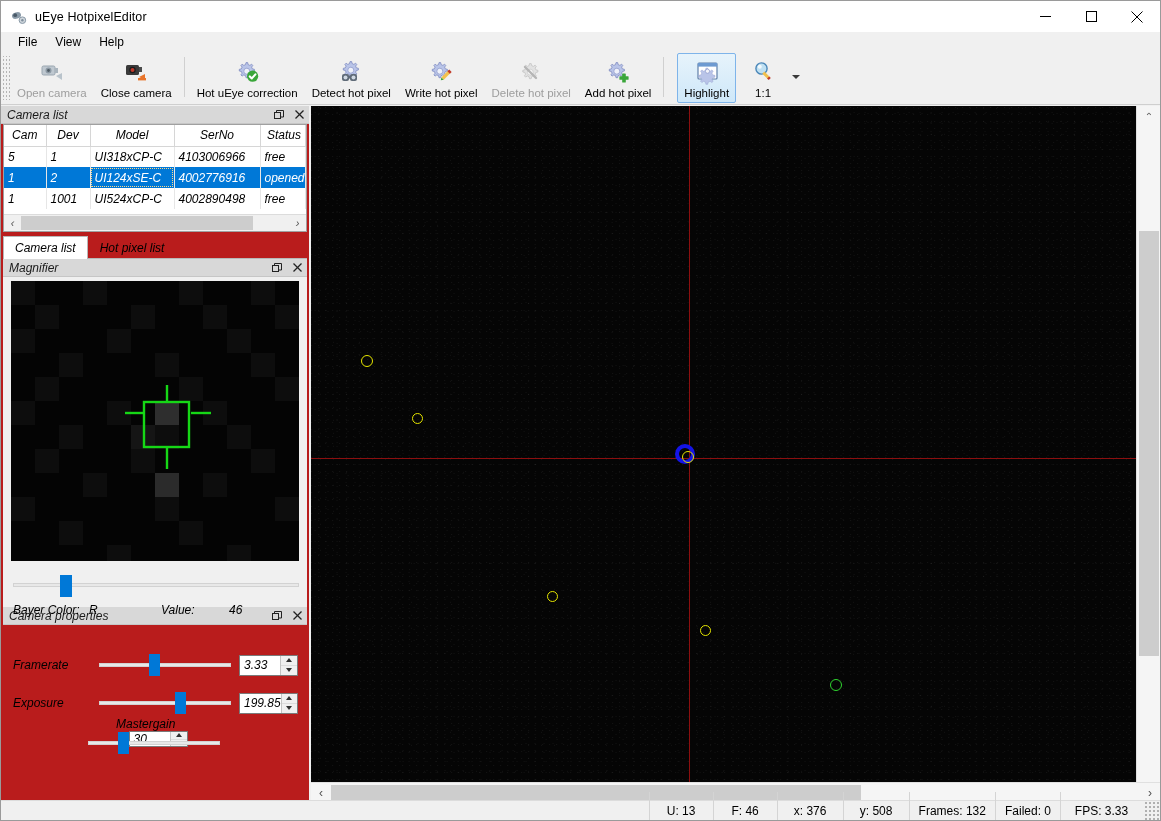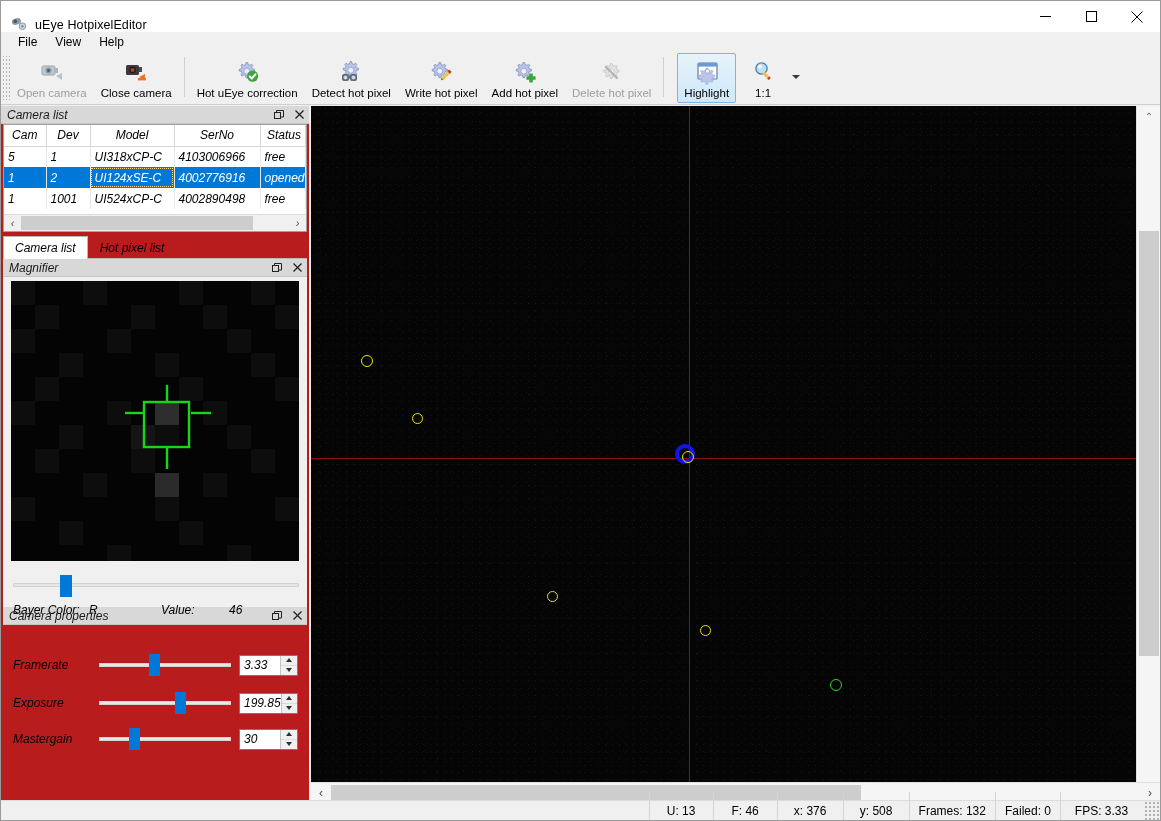--- a/index.html
+++ b/index.html
@@ -19,21 +19,21 @@
     background: #f0f0f0;
     border: 1px solid #9a9a9a;
     overflow: hidden;
   }
 
   
   .titlebar {
     position: absolute; left: 0; top: 0;
     width: 1159px; height: 31px;
     background: #ffffff;
-    display: flex; align-items: flex-end;
+    display: flex; align-items: center;
   }
   .title-icon {
     width: 18px; height: 18px; margin-left: 9px; margin-right: 7px;
     position: relative; flex: none;
   }
   .title-text {
     font-size: 12.5px; color: #000; letter-spacing: 0.1px;
   }
   .win-buttons { margin-left: auto; display: flex; height: 31px; }
   .win-btn {
@@ -479,49 +479,49 @@
           <g transform="rotate(-45 19 16)">
             <rect x="14" y="14.4" width="10" height="3.4" fill="#f2c14e"></rect>
             <rect x="22.6" y="14.4" width="2.6" height="3.4" fill="#c0392b"></rect>
             <path d="M14 14.4 L11.6 16.1 L14 17.8 Z" fill="#3aa63a"></path>
           </g>
         </svg>
       </div>
       <div class="tb-label">Write hot pixel</div>
     </div>
 
+    <div class="tb-btn disabled">
+      <div class="tb-ico">
+        <svg width="28" height="26" viewBox="0 0 28 26">
+          <g fill="#e2e2e2" stroke="#c3c3c3" stroke-width="0.8">
+            <path d="M12.5 4.6 l1.7 0 .4 2 1.8.8 1.7-1.2 1.2 1.2 -1.2 1.7 .8 1.8 2 .4 0 1.7 -2 .4 -.8 1.8 1.2 1.7 -1.2 1.2 -1.7-1.2 -1.8 .8 -.4 2 -1.7 0 -.4-2 -1.8-.8 -1.7 1.2 -1.2-1.2 1.2-1.7 -.8-1.8 -2-.4 0-1.7 2-.4 .8-1.8 -1.2-1.7 1.2-1.2 1.7 1.2 1.8-.8z"></path>
+          </g>
+          <circle cx="13.3" cy="13.2" r="3" fill="#f5f5f5" stroke="#cdcdcd" stroke-width="0.8"></circle>
+          <g stroke="#b5b5b5" stroke-width="2.4" stroke-linecap="round">
+            <line x1="8" y1="8" x2="19" y2="19"></line>
+          </g>
+        </svg>
+      </div>
+      <div class="tb-label">Delete hot pixel</div>
+    </div>
+
     <div class="tb-btn">
       <div class="tb-ico">
         <svg width="28" height="26" viewBox="0 0 28 26">
           <g fill="#b9c4e8" stroke="#7d8ac0" stroke-width="0.8">
             <path d="M12 3.6 l1.7 0 .4 2 1.8.8 1.7-1.2 1.2 1.2 -1.2 1.7 .8 1.8 2 .4 0 1.7 -2 .4 -.8 1.8 1.2 1.7 -1.2 1.2 -1.7-1.2 -1.8 .8 -.4 2 -1.7 0 -.4-2 -1.8-.8 -1.7 1.2 -1.2-1.2 1.2-1.7 -.8-1.8 -2-.4 0-1.7 2-.4 .8-1.8 -1.2-1.7 1.2-1.2 1.7 1.2 1.8-.8z"></path>
           </g>
           <circle cx="12.8" cy="12.2" r="3" fill="#eef1fa" stroke="#8f9bcb" stroke-width="0.8"></circle>
           <g fill="#3aa63a">
             <rect x="18.2" y="14.4" width="3.6" height="9.2" rx="0.6"></rect>
             <rect x="15.4" y="17.2" width="9.2" height="3.6" rx="0.6"></rect>
           </g>
         </svg>
       </div>
       <div class="tb-label">Add hot pixel</div>
-    </div>
-
-    <div class="tb-btn disabled">
-      <div class="tb-ico">
-        <svg width="28" height="26" viewBox="0 0 28 26">
-          <g fill="#e2e2e2" stroke="#c3c3c3" stroke-width="0.8">
-            <path d="M12.5 4.6 l1.7 0 .4 2 1.8.8 1.7-1.2 1.2 1.2 -1.2 1.7 .8 1.8 2 .4 0 1.7 -2 .4 -.8 1.8 1.2 1.7 -1.2 1.2 -1.7-1.2 -1.8 .8 -.4 2 -1.7 0 -.4-2 -1.8-.8 -1.7 1.2 -1.2-1.2 1.2-1.7 -.8-1.8 -2-.4 0-1.7 2-.4 .8-1.8 -1.2-1.7 1.2-1.2 1.7 1.2 1.8-.8z"></path>
-          </g>
-          <circle cx="13.3" cy="13.2" r="3" fill="#f5f5f5" stroke="#cdcdcd" stroke-width="0.8"></circle>
-          <g stroke="#b5b5b5" stroke-width="2.4" stroke-linecap="round">
-            <line x1="8" y1="8" x2="19" y2="19"></line>
-          </g>
-        </svg>
-      </div>
-      <div class="tb-label">Delete hot pixel</div>
     </div>
 
     <div class="tb-sep"></div>
 
     <div class="tb-btn active">
       <div class="tb-ico">
         <svg width="28" height="26" viewBox="0 0 28 26">
           <rect x="5" y="4" width="19" height="16" rx="1" fill="#ffffff" stroke="#5f7fa8" stroke-width="1.2"></rect>
           <rect x="5" y="4" width="19" height="3.6" fill="#6d9ad1"></rect>
           <g fill="#b9c4e8" stroke="#8f9bcb" stroke-width="0.7" transform="translate(9.2,9.2) scale(0.62)">
@@ -750,21 +750,21 @@
             <div class="spin-up">
                 <div class="arw up"></div>
               </div>
             <div class="spin-dn">
                 <div class="arw dn"></div>
               </div>
           </div>
         </div>
       </div>
 
-      <div class="prop-row" style="top:100px;">
+      <div class="prop-row" style="top:92px;flex-direction:column;">
         <div class="prop-label">Mastergain</div>
         <div class="prop-slider">
           <div class="ps-track"></div>
           <div class="ps-thumb" id="gainThumb" style="left: 30.25px;"></div>
         </div>
         <div class="spin">
           <div class="spin-val">30</div>
           <div class="spin-btns">
             <div class="spin-up">
                 <div class="arw up"></div>

